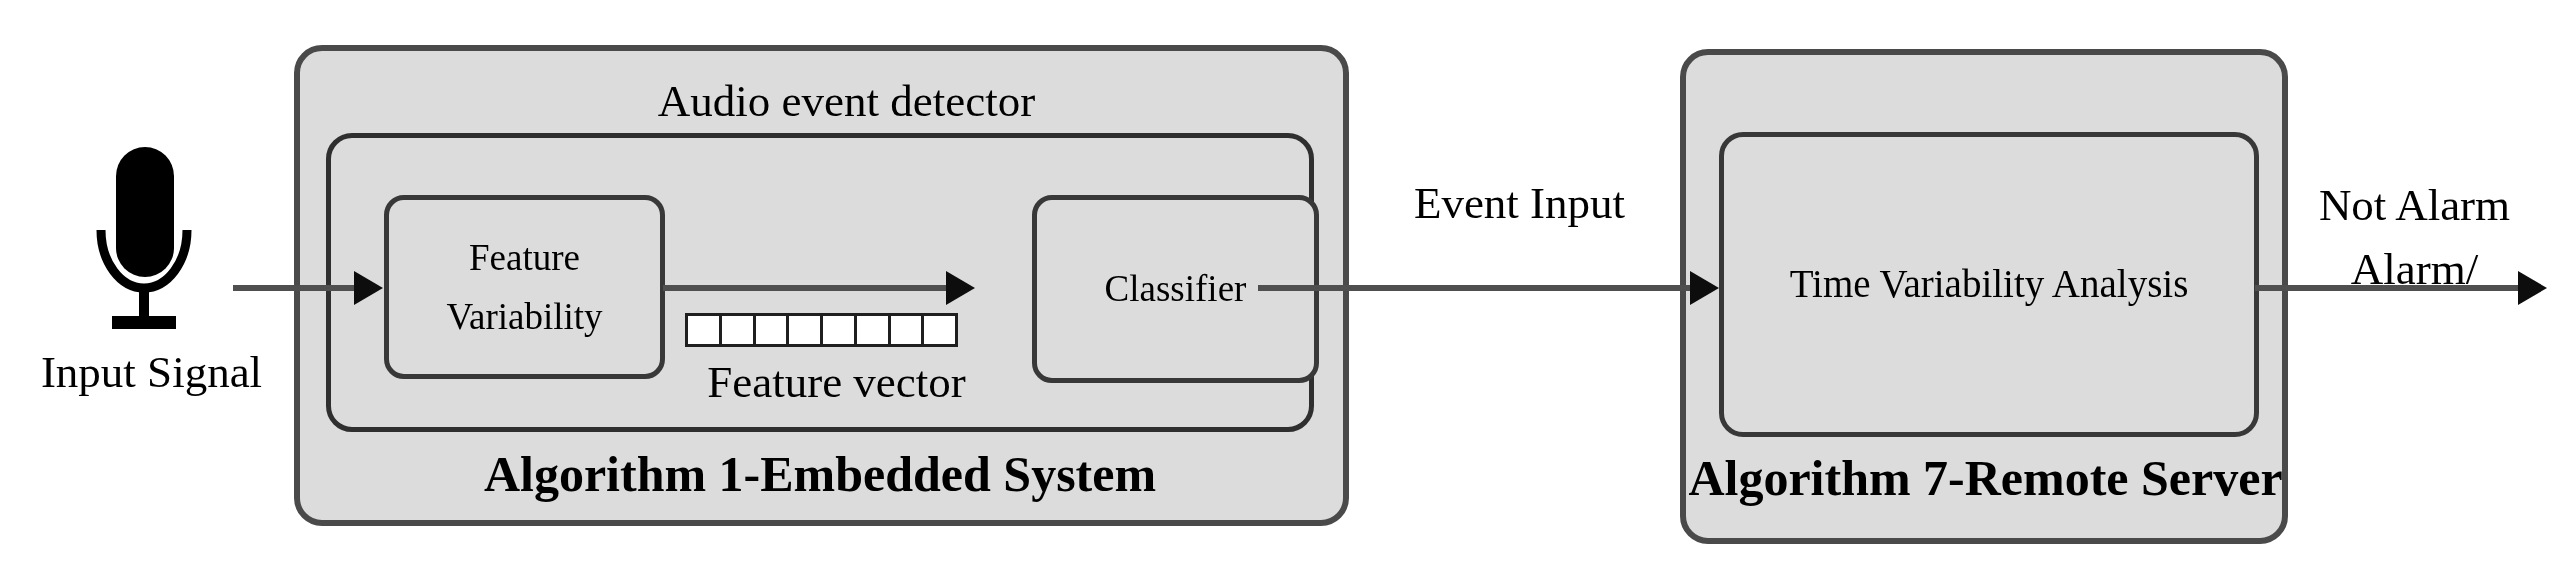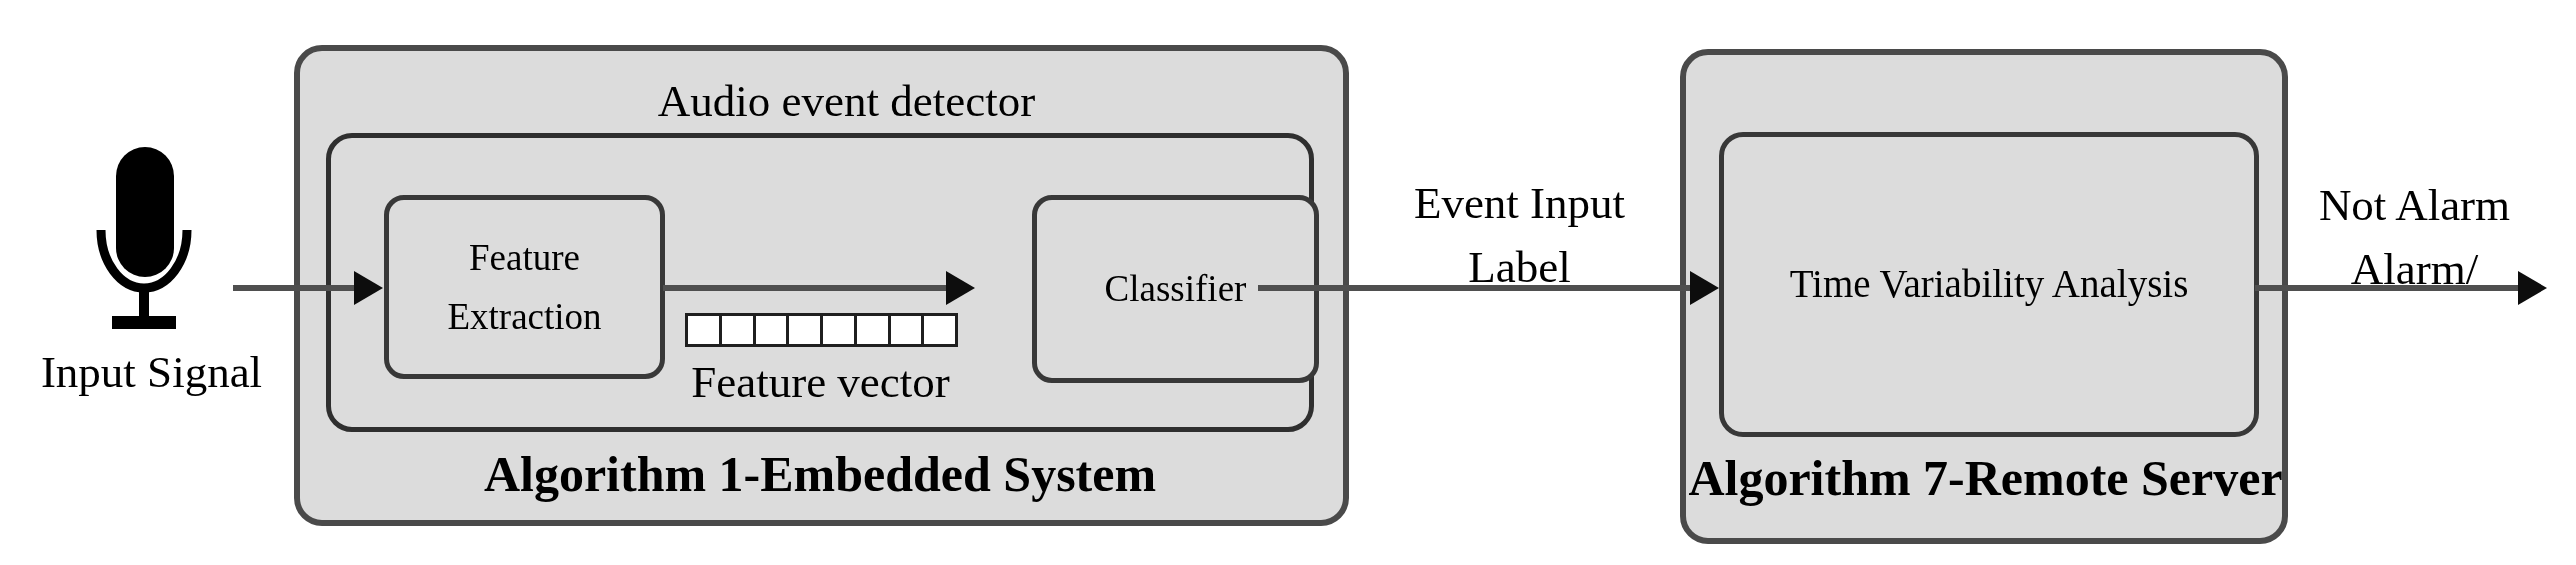--- a/index.html
+++ b/index.html
@@ -46,21 +46,21 @@
 <body>
 
 <div class="canvas">
 
   <div class="box outer-box" style="left:294px; top:45px; width:1055px; height:481px;"></div>
 
   <div class="box inner-box" style="left:326px; top:133px; width:988px; height:299px;"></div>
 
   <div class="box small-box" style="left:384px; top:195px; width:281px; height:184px;">
     <span class="box-text">Feature</span>
-    <span class="box-text">Extraction</span>
+    <span class="box-text">Variability</span>
   </div>
 
   <div class="box small-box" style="left:1032px; top:195px; width:287px; height:188px;">
     <span class="box-text">Classifier</span>
   </div>
 
   <div class="box outer-box" style="left:1680px; top:49px; width:608px; height:495px;"></div>
 
   <div class="box small-box" style="left:1719px; top:132px; width:540px; height:305px; border-radius:24px;">
     <span class="box-text" style="font-size:39px;">Time Variability Analysis</span>
@@ -92,27 +92,26 @@
   <div class="fv-row">
       <div class="fv-cell"></div>
       <div class="fv-cell"></div>
       <div class="fv-cell"></div>
       <div class="fv-cell"></div>
       <div class="fv-cell"></div>
       <div class="fv-cell"></div>
       <div class="fv-cell"></div>
       <div class="fv-cell"></div>
     </div>
-  <div class="label italic-label" style="left:668px; top:351px; width:305px;">Feature vector</div>
+  <div class="label italic-label" style="left:684px; top:351px; width:305px;">Feature vector</div>
 
   <div class="label caption" style="left:471px; top:447px; width:698px;">Algorithm 1-Embedded System</div>
 
   <div class="label italic-label" style="left:1370px; top:172px; width:299px;">
     <div>Event Input</div>
-    <div>Label</div>
   </div>
 
   <div class="label caption" style="left:1686px; top:451px; width:599px;">Algorithm 7-Remote Server</div>
 
   <div class="label italic-label" style="left:2265px; top:174px; width:299px;">
     <div>Not Alarm</div>
     <div>Alarm/</div>
   </div>
 
 </div>

